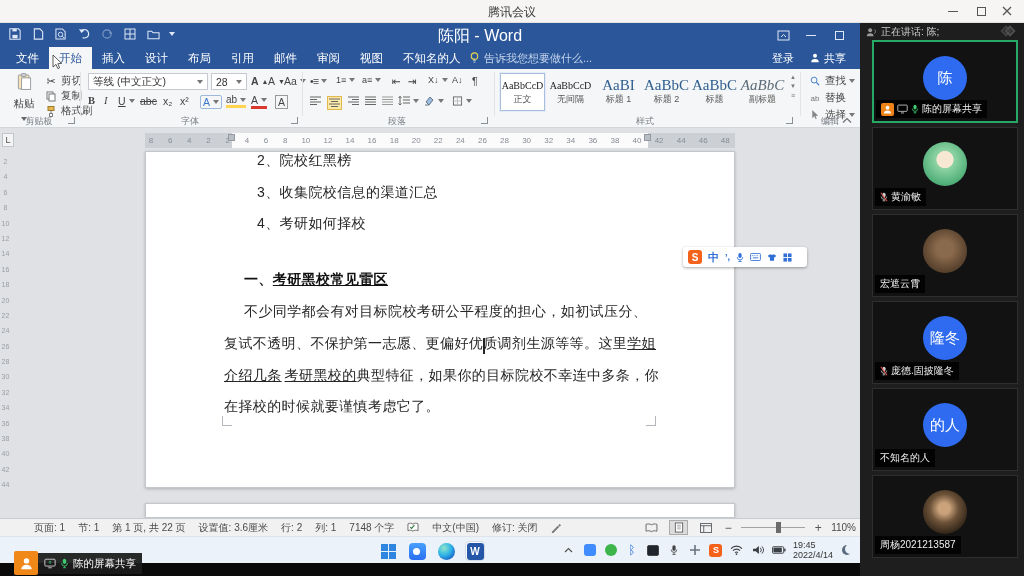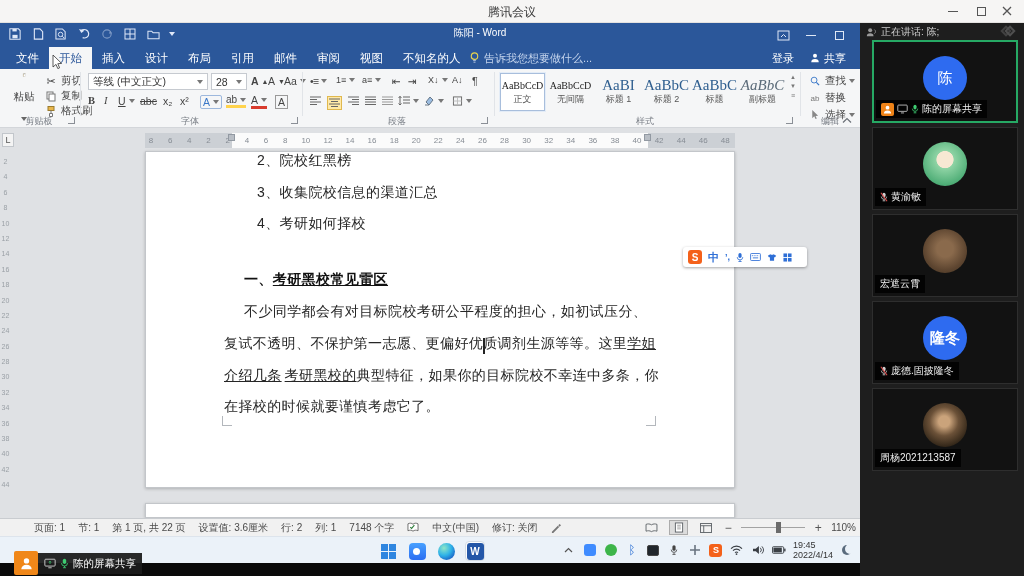--- a/index.html
+++ b/index.html
@@ -16,38 +16,38 @@
   .mt-title{left:0;right:0;top:4px;text-align:center;font-size:12px;color:#3b3b3b;}
   .mt-btn{top:0;width:26px;height:22px;display:flex;align-items:center;justify-content:center;color:#555;}
   .mt-min{right:58px;} .mt-max{right:30px;} .mt-close{right:4px;}
   .glyph-min{width:10px;height:0;border-top:1.5px solid #555;}
   .glyph-max{width:9px;height:9px;border:1.2px solid #555;}
 
   
   .wd-titlebar{left:0;top:23px;width:860px;height:24px;background:#2b579a;}
   .qat{left:8px;top:4px;display:flex;gap:9px;align-items:center;color:#e8eefb;}
   .qat .ico{width:14px;height:14px;}
-  .wd-title{left:0;width:960px;top:3px;text-align:center;font-size:10px;color:#fff;}
+  .wd-title{left:0;width:960px;top:3px;text-align:center;font-size:16px;color:#fff;}
   .wd-ctl{top:3px;display:flex;align-items:center;justify-content:center;width:26px;height:18px;color:#dfe8f6;}
 
   .wd-tabs{left:0;top:47px;width:860px;height:22px;background:#2b579a;display:flex;align-items:stretch;padding-left:6px;}
   .tabs-flow{display:flex;text-align:right;}
   .wtab{color:#fff;font-size:11.5px;padding:0 10px;display:flex;align-items:center;white-space:nowrap;}
   .wtab.active{background:#f5f6f7;color:#2b579a;}
   .tellme{position:absolute;left:470px;top:0;height:22px;display:flex;align-items:center;gap:5px;color:#c3d3ec;font-size:11px;}
   .tabs-right{position:absolute;right:14px;top:0;height:22px;display:flex;align-items:center;gap:16px;color:#fff;font-size:11px;}
 
   .wd-ribbon{left:0;top:69px;width:860px;height:59px;background:#f5f6f7;border-bottom:1px solid #d3d6da;color:#444;}
   .rgroup-sep{position:absolute;top:3px;width:1px;height:44px;background:#e1e4e8;}
   .rlabel{position:absolute;top:46px;font-size:9px;color:#7a7f87;width:90px;text-align:center;}
   .launcher{position:absolute;top:48px;width:7px;height:7px;border-right:1px solid #8a8f96;border-bottom:1px solid #8a8f96;}
   .rsmall{font-size:10.5px;color:#444;display:flex;align-items:center;gap:3px;}
   .rbox{border:1px solid #c6cad0;background:#fff;height:17px;display:flex;align-items:center;padding:0 4px;font-size:10.5px;color:#333;gap:4px;}
   .ribbon-ico{width:14px;height:14px;display:inline-flex;align-items:center;justify-content:center;font-size:11px;}
-  .paste-btn{position:absolute;left:8px;top:4px;width:32px;height:48px;display:flex;flex-direction:column;align-items:center;font-size:10.5px;color:#444;gap:13px;}
+  .paste-btn{position:absolute;left:8px;top:4px;width:32px;height:48px;display:flex;flex-direction:column;align-items:center;font-size:10.5px;color:#444;gap:6px;}
   .style-card{width:45px;height:38px;border:1px solid transparent;display:flex;flex-direction:column;align-items:center;justify-content:center;background:transparent;}
   .style-card.selected{border:1px solid #a8bedc;background:#fff;outline:1px solid #e3ecf7;}
   .style-card .sample{font-size:10px;color:#222;font-family:"Liberation Serif","DejaVu Serif",serif;line-height:15px;}
   .style-card.big .sample{font-size:15px;color:#2e5e8f;}
   .style-card.italic .sample{font-style:italic;color:#5a6a78;}
   .style-card .slabel{font-size:9px;color:#555;}
   .chev-up{position:absolute;right:8px;top:48px;color:#6b7077;}
 
   
   .wd-canvas{left:0;top:128px;width:860px;height:390px;background:#dfe1e4;overflow:hidden;}
@@ -838,36 +838,45 @@
           <div class="avatar" style="background: radial-gradient(circle at 50% 45%, rgb(138, 106, 76) 25%, rgb(93, 69, 48) 65%, rgb(64, 48, 31));">
             <span></span>
           </div>
           <div class="pbadge">
 
             <span>宏遮云霄</span>
           </div>
         </div>
 
         <div class="tile">
-          <div class="avatar" style="background: rgb(46, 107, 240); font-weight: bold;">
+          <div class="avatar" style="background: rgb(46, 107, 240);">
             <span>隆冬</span>
           </div>
           <div class="pbadge">
 
             <span class="micoff">
               <svg width="8" height="10" viewBox="0 0 10 13">
                 <rect x="3" y="1" width="4" height="6" rx="2" fill="#cfcfcf"></rect>
                 <path d="M1.5 6 a3.5 3.5 0 0 0 7 0 M5 9.5 v2 M3.2 11.5 h3.6" stroke="#cfcfcf" fill="none"></path>
                 <path d="M1 1 L9 12" stroke="#e04b4b" stroke-width="1.4"></path>
               </svg>
             </span>
             <span>庞德.固披隆冬</span>
           </div>
         </div>
 
+        <div class="tile">
+          <div class="avatar" style="background: rgb(46, 107, 240);">
+            <span>的人</span>
+          </div>
+          <div class="pbadge">
+
+            <span>不知名的人</span>
+          </div>
+        </div>
 
         <div class="tile">
           <div class="avatar" style="background: radial-gradient(circle at 48% 42%, rgb(202, 163, 123) 16%, rgb(107, 81, 56) 42%, rgb(42, 32, 20) 78%);">
             <span></span>
           </div>
           <div class="pbadge">
 
             <span>周杨2021213587</span>
           </div>
         </div>

